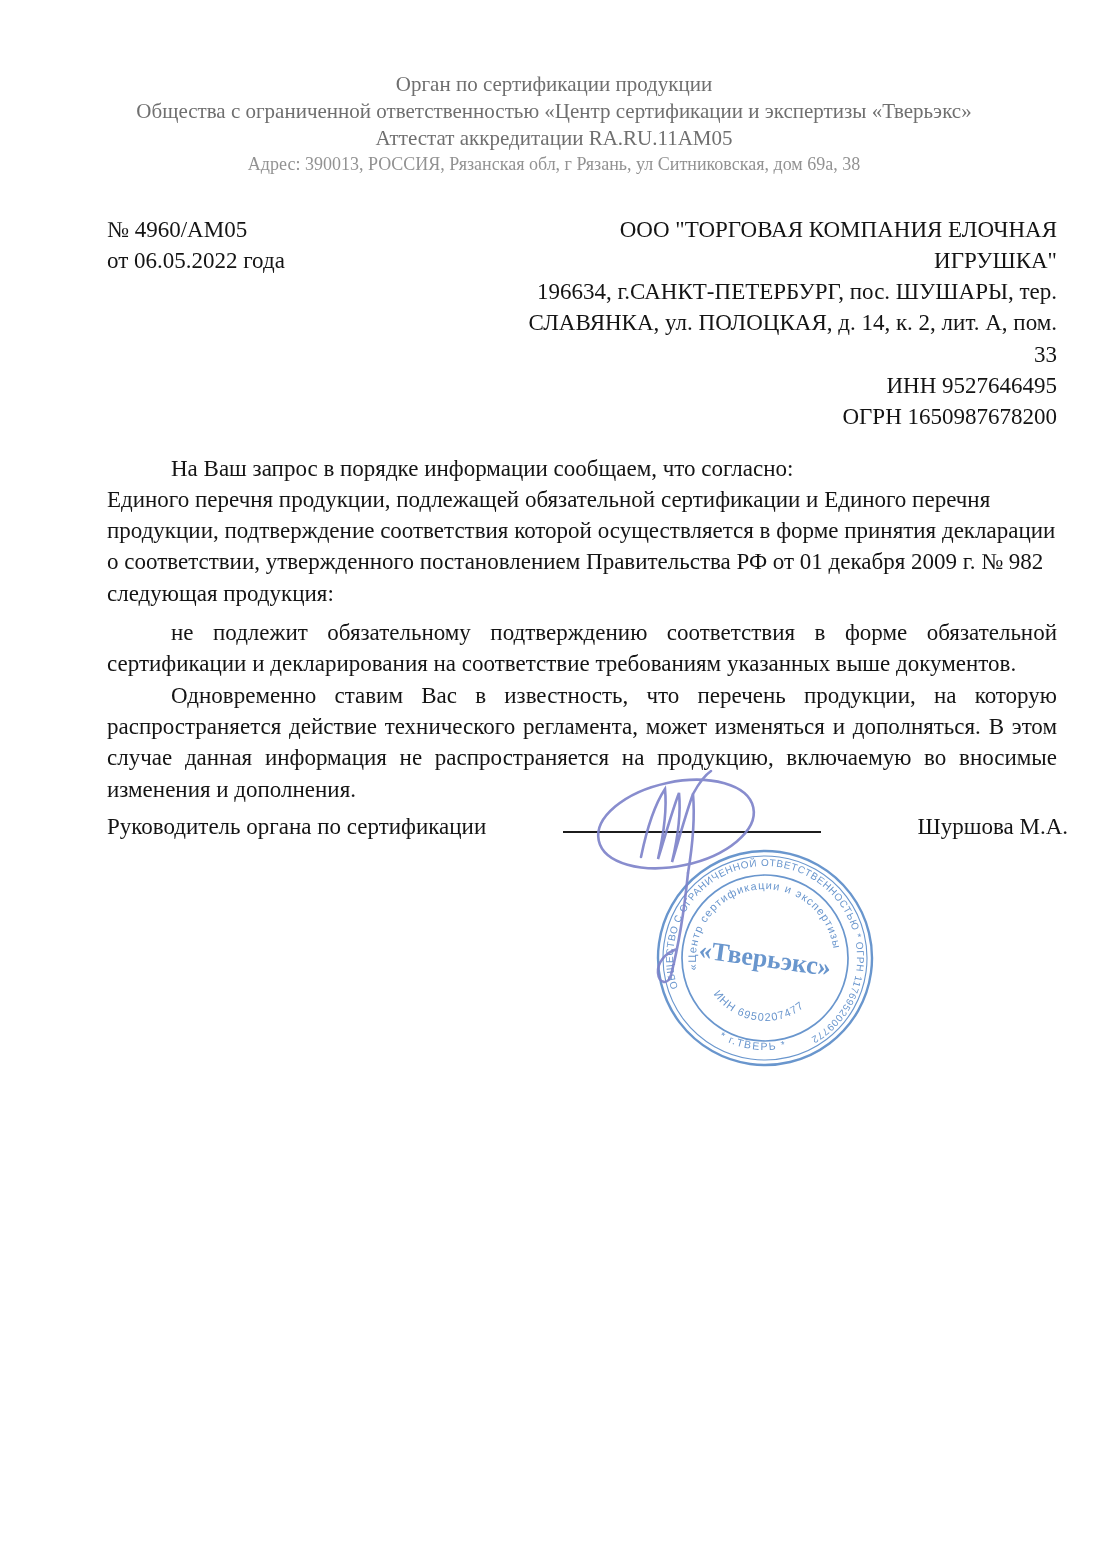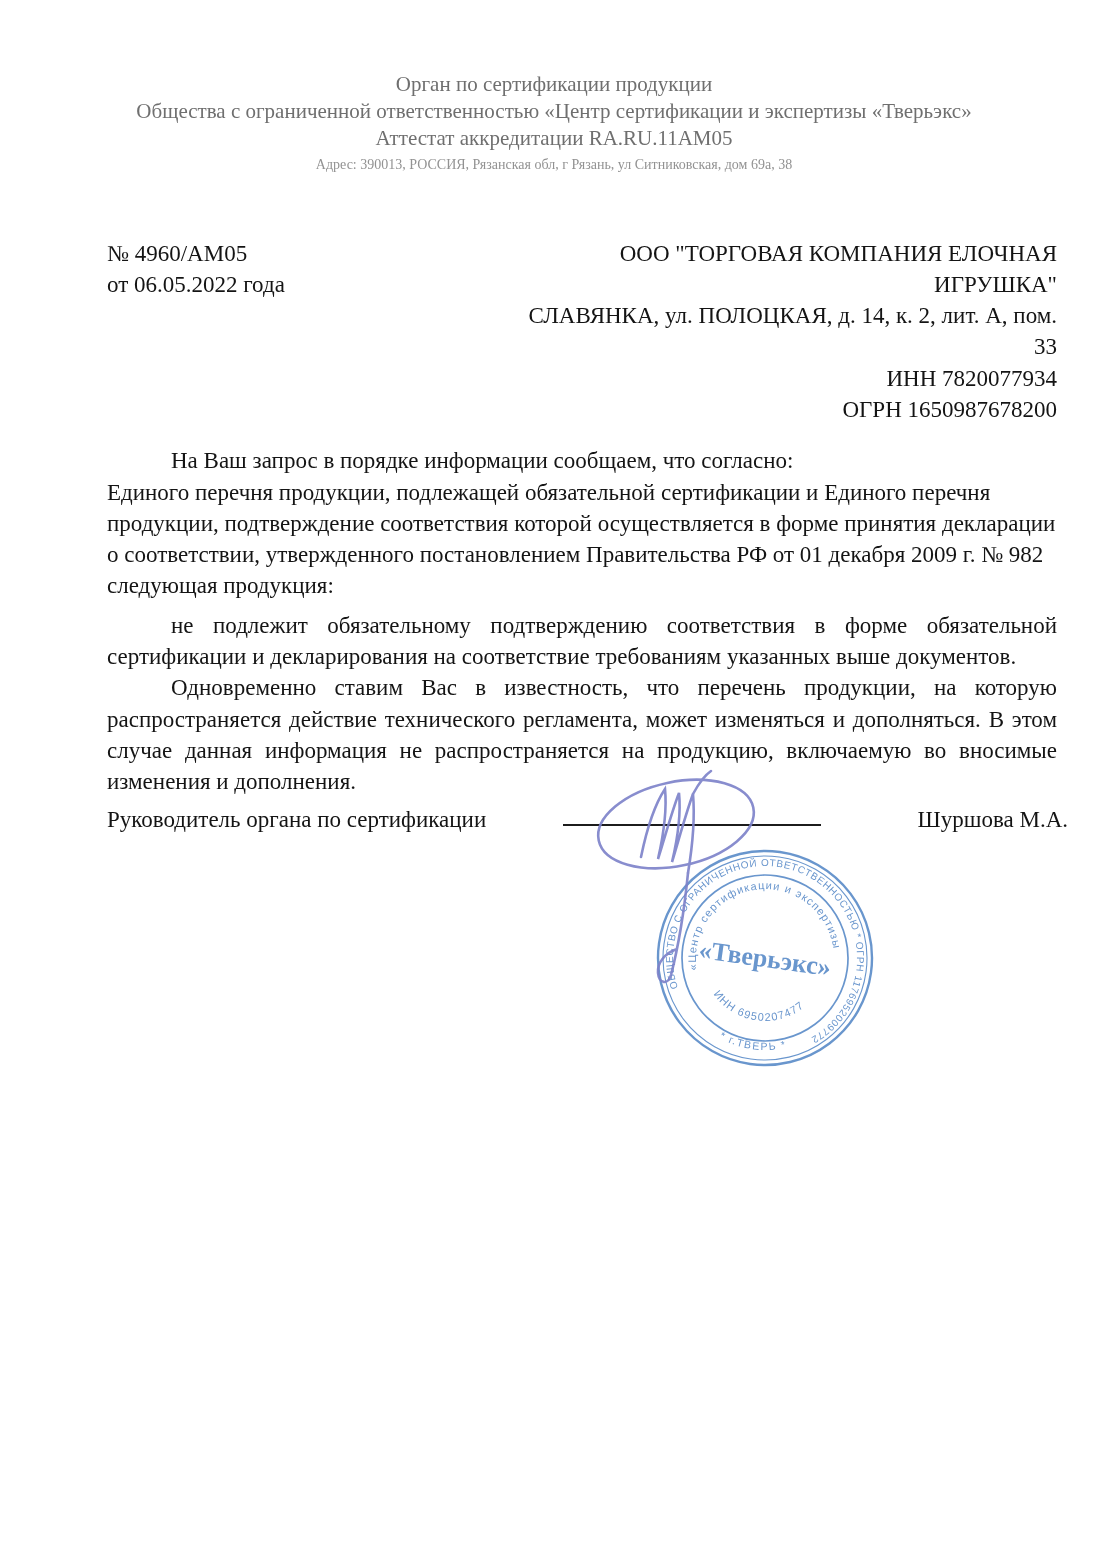--- a/index.html
+++ b/index.html
@@ -8,26 +8,26 @@
     width:1108px;height:1567px;
     margin:0 auto;
     background:#ffffff;
     font-family:"Liberation Serif","DejaVu Serif",serif;
     color:#141414;
     overflow:hidden;
   }
   
   .letterhead{padding-top:71px;text-align:center;}
   .lh-main{font-size:21px;line-height:27px;color:#6f6f6f;}
-  .lh-small{font-size:14px;line-height:17.5px;color:#929292;}
+  .lh-small{font-size:18px;line-height:17.5px;color:#929292;}
   .lh-small-wrap{margin-top:4px;}
   
   .info-row{
     display:flex;justify-content:space-between;align-items:flex-start;
-    margin:64px 51px 0 107px;
+    margin:40px 51px 0 107px;
     font-size:23px;line-height:31.3px;
   }
   .ref-block{white-space:nowrap;}
   .recipient{max-width:660px;text-align:right;}
   
   .body-text{margin:20px 51px 0 107px;font-size:23px;line-height:31.3px;font-family:Liberation Serif, serif;}
   .indent{text-indent:64px;}
   .just{text-align:justify;}
   .para2{margin-top:8px;}
   
@@ -62,23 +62,24 @@
   </div>
 
   <div class="info-row">
     <div class="ref-block">
       <div>№ 4960/АМ05</div>
       <div>от 06.05.2022 года</div>
     </div>
     <div class="recipient">
       <div>ООО "ТОРГОВАЯ КОМПАНИЯ ЕЛОЧНАЯ</div>
       <div>ИГРУШКА"</div>
+      <div>196634, г.САНКТ-ПЕТЕРБУРГ, пос. ШУШАРЫ, тер.</div>
       <div>СЛАВЯНКА, ул. ПОЛОЦКАЯ, д. 14, к. 2, лит. А, пом.</div>
       <div>33</div>
-      <div>ИНН 7820077934</div>
+      <div>ИНН 9527646495</div>
       <div>ОГРН 1650987678200</div>
     </div>
   </div>
 
   <div class="body-text">
     <div class="indent">На Ваш запрос в порядке информации сообщаем, что согласно:</div>
     <div>Единого перечня продукции, подлежащей обязательной сертификации и Единого перечня продукции, подтверждение соответствия которой осуществляется в форме принятия декларации о соответствии, утвержденного постановлением Правительства РФ от 01 декабря 2009 г. № 982 следующая продукция:</div>
   </div>
   <div class="body-text just indent para2">не подлежит обязательному подтверждению соответствия в форме обязательной сертификации и декларирования на соответствие требованиям указанных выше документов.</div>
   <div class="body-text just indent" style="margin-top:0;">Одновременно ставим Вас в известность, что перечень продукции, на которую распространяется действие технического регламента, может изменяться и дополняться. В этом случае данная информация не распространяется на продукцию, включаемую во вносимые изменения и дополнения.</div>

